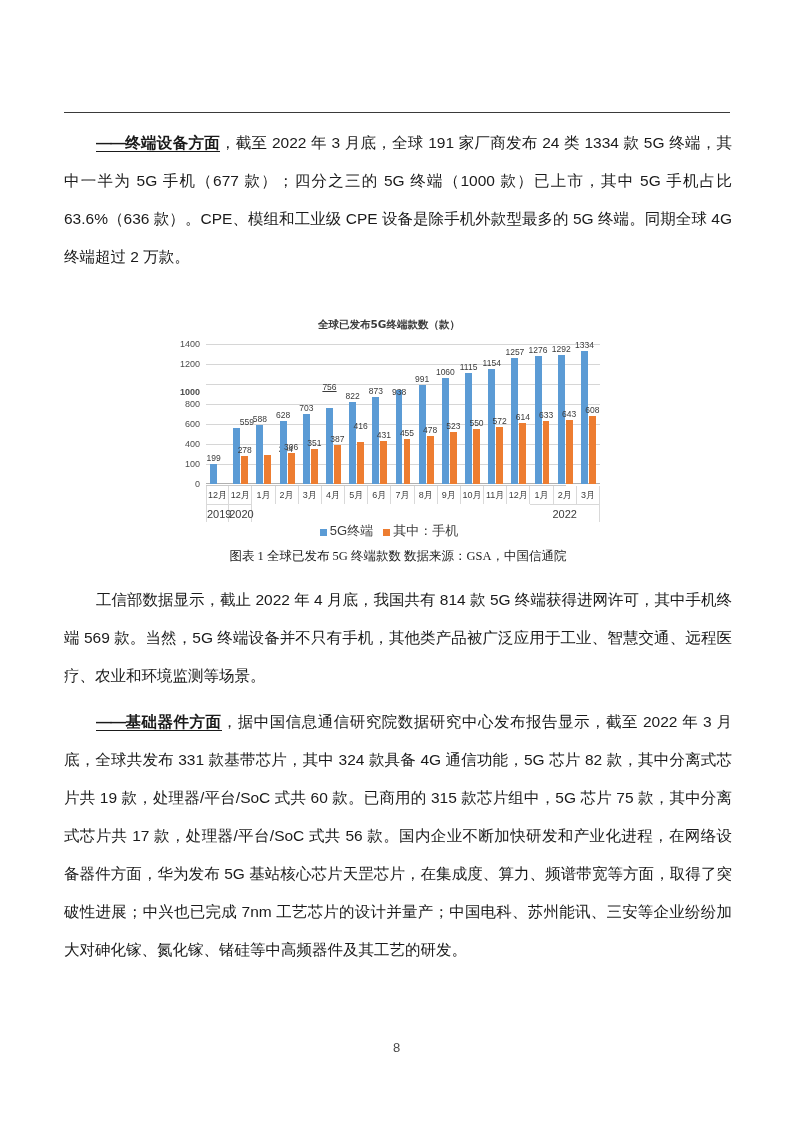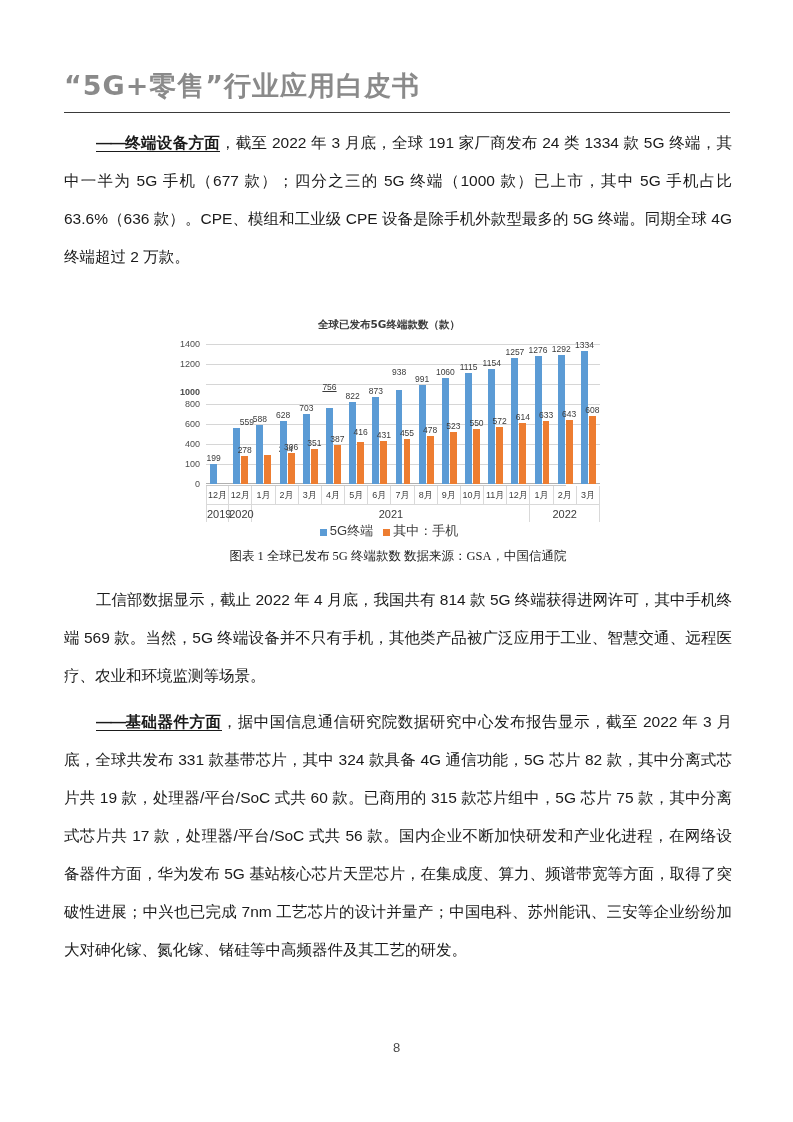--- a/index.html
+++ b/index.html
@@ -210,21 +210,20 @@
     text-align: center;
     font-size: 13px;
     color: #4a4a4a;
   }
 </style>
 </head>
 <body>
 
 <div class="page">
 
-  <div class="doc-title">“5G+零售”行业应用白皮书</div>
   <div class="title-rule"></div>
 
   <div class="para" id="para-1"><span class="indent"></span><span class="lead lead-underline dashes">——</span><span class="lead lead-underline">终端设备方面</span><span>，截至 2022 年 3 月底，全球 191 家厂商发布 24 类 1334 款 5G 终端，其中一半为 5G 手机（677 款）；四分之三的 5G 终端（1000 款）已上市，其中 5G 手机占比 63.6%（636 款）。CPE、模组和工业级 CPE 设备是除手机外款型最多的 5G 终端。同期全球 4G 终端超过 2 万款。</span></div>
 
   <div class="chart-wrap">
     <div class="chart-title">全球已发布5G终端款数（款）</div>
     <div class="ylabels">
         <div class="ylabel" style="top: 140px;">0</div>
         <div class="ylabel" style="top: 120px;">100</div>
         <div class="ylabel" style="top: 100px;">400</div>
@@ -261,27 +260,27 @@
         <div class="dlabel" style="left: 100.318px; bottom: 71.3px;">703</div>
         <div class="bar orange" style="left: 104.794px; width: 6.95294px; height: 35.1px;"></div>
         <div class="dlabel" style="left: 108.271px; bottom: 36.1px;">351</div>
         <div class="bar blue" style="left: 120.018px; width: 6.95294px; height: 75.6px;"></div>
         <div class="dlabel" style="left: 123.494px; bottom: 92px; text-decoration: underline;">756</div>
         <div class="bar orange" style="left: 127.971px; width: 6.95294px; height: 38.7px;"></div>
         <div class="dlabel" style="left: 131.447px; bottom: 39.7px;">387</div>
         <div class="bar blue" style="left: 143.194px; width: 6.95294px; height: 82.2px;"></div>
         <div class="dlabel" style="left: 146.671px; bottom: 83.2px;">822</div>
         <div class="bar orange" style="left: 151.147px; width: 6.95294px; height: 41.6px;"></div>
-        <div class="dlabel" style="left: 154.624px; bottom: 47px;">416</div>
+        <div class="dlabel" style="left: 154.624px; bottom: 53px;">416</div>
         <div class="bar blue" style="left: 166.371px; width: 6.95294px; height: 87.3px;"></div>
         <div class="dlabel" style="left: 169.847px; bottom: 88.3px;">873</div>
         <div class="bar orange" style="left: 174.324px; width: 6.95294px; height: 43.1px;"></div>
         <div class="dlabel" style="left: 177.8px; bottom: 44.1px;">431</div>
         <div class="bar blue" style="left: 189.547px; width: 6.95294px; height: 93.8px;"></div>
-        <div class="dlabel" style="left: 193.024px; bottom: 107px;">938</div>
+        <div class="dlabel" style="left: 193.024px; bottom: 87px;">938</div>
         <div class="bar orange" style="left: 197.5px; width: 6.95294px; height: 45.5px;"></div>
         <div class="dlabel" style="left: 200.976px; bottom: 46.5px;">455</div>
         <div class="bar blue" style="left: 212.724px; width: 6.95294px; height: 99.1px;"></div>
         <div class="dlabel" style="left: 216.2px; bottom: 100.1px;">991</div>
         <div class="bar orange" style="left: 220.676px; width: 6.95294px; height: 47.8px;"></div>
         <div class="dlabel" style="left: 224.153px; bottom: 48.8px;">478</div>
         <div class="bar blue" style="left: 235.9px; width: 6.95294px; height: 106px;"></div>
         <div class="dlabel" style="left: 239.376px; bottom: 107px;">1060</div>
         <div class="bar orange" style="left: 243.853px; width: 6.95294px; height: 52.3px;"></div>
         <div class="dlabel" style="left: 247.329px; bottom: 53.3px;">523</div>
@@ -323,21 +322,20 @@
         <div class="xcell" style="left: 208.588px; width: 23.1765px;">8月</div>
         <div class="xcell" style="left: 231.765px; width: 23.1765px;">9月</div>
         <div class="xcell" style="left: 254.941px; width: 23.1765px;">10月</div>
         <div class="xcell" style="left: 278.118px; width: 23.1765px;">11月</div>
         <div class="xcell" style="left: 301.294px; width: 23.1765px;">12月</div>
         <div class="xcell" style="left: 324.471px; width: 23.1765px;">1月</div>
         <div class="xcell" style="left: 347.647px; width: 23.1765px;">2月</div>
         <div class="xcell" style="left: 370.824px; width: 23.1765px;">3月</div>
         <div class="ycell first-left" style="left: 0px; width: 23.1765px;">2019</div>
         <div class="ycell" style="left: 23.1765px; width: 23.1765px;">2020</div>
-        <div class="ycell" style="left: 46.3529px; width: 278.118px;">2021</div>
         <div class="ycell" style="left: 324.471px; width: 69.5294px;">2022</div>
       </div>
     <div class="legend"><span class="entry"><span class="sw blue"></span><span>5G终端</span></span><span class="entry"><span class="sw orange"></span><span>其中：手机</span></span></div>
   </div>
 
   <div class="caption">图表 1  全球已发布 5G 终端款数   数据来源：GSA，中国信通院</div>
 
   <div class="para" id="para-2"><span class="indent"></span><span>工信部数据显示，截止 2022 年 4 月底，我国共有 814 款 5G 终端获得进网许可，其中手机终端 569 款。当然，5G 终端设备并不只有手机，其他类产品被广泛应用于工业、智慧交通、远程医疗、农业和环境监测等场景。</span></div>
 
   <div class="para" id="para-3"><span class="indent"></span><span class="lead lead-underline dashes">——</span><span class="lead lead-underline">基础器件方面</span><span>，据中国信息通信研究院数据研究中心发布报告显示，截至 2022 年 3 月底，全球共发布 331 款基带芯片，其中 324 款具备 4G 通信功能，5G 芯片 82 款，其中分离式芯片共 19 款，处理器/平台/SoC 式共 60 款。已商用的 315 款芯片组中，5G 芯片 75 款，其中分离式芯片共 17 款，处理器/平台/SoC 式共 56 款。国内企业不断加快研发和产业化进程，在网络设备器件方面，华为发布 5G 基站核心芯片天罡芯片，在集成度、算力、频谱带宽等方面，取得了突破性进展；中兴也已完成 7nm 工艺芯片的设计并量产；中国电科、苏州能讯、三安等企业纷纷加大对砷化镓、氮化镓、锗硅等中高频器件及其工艺的研发。</span></div>

